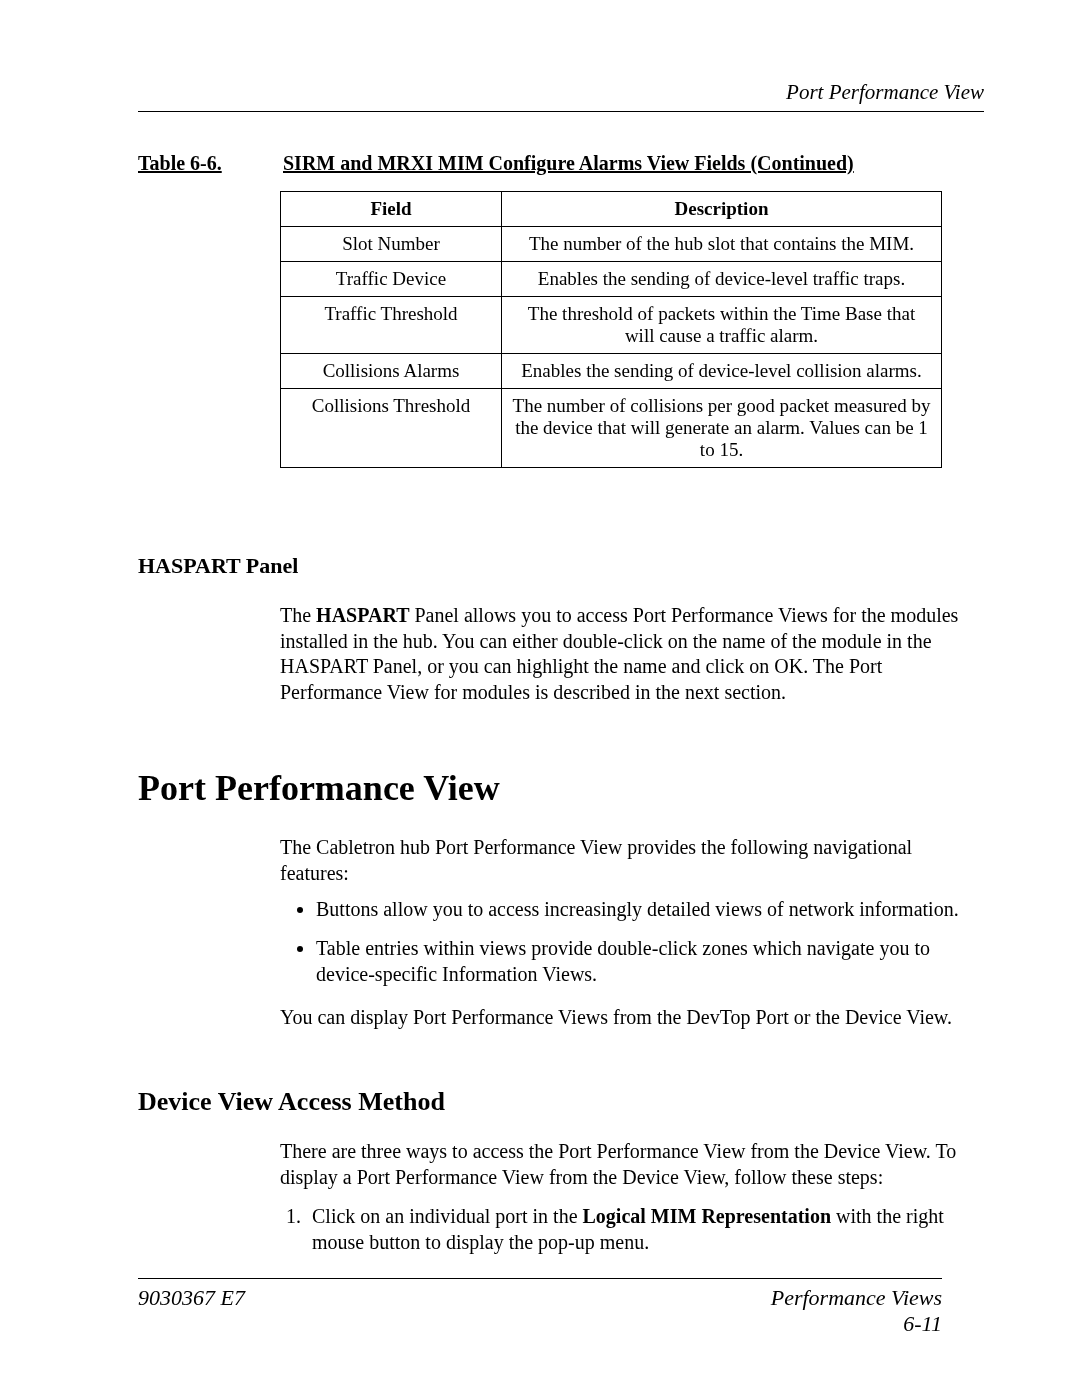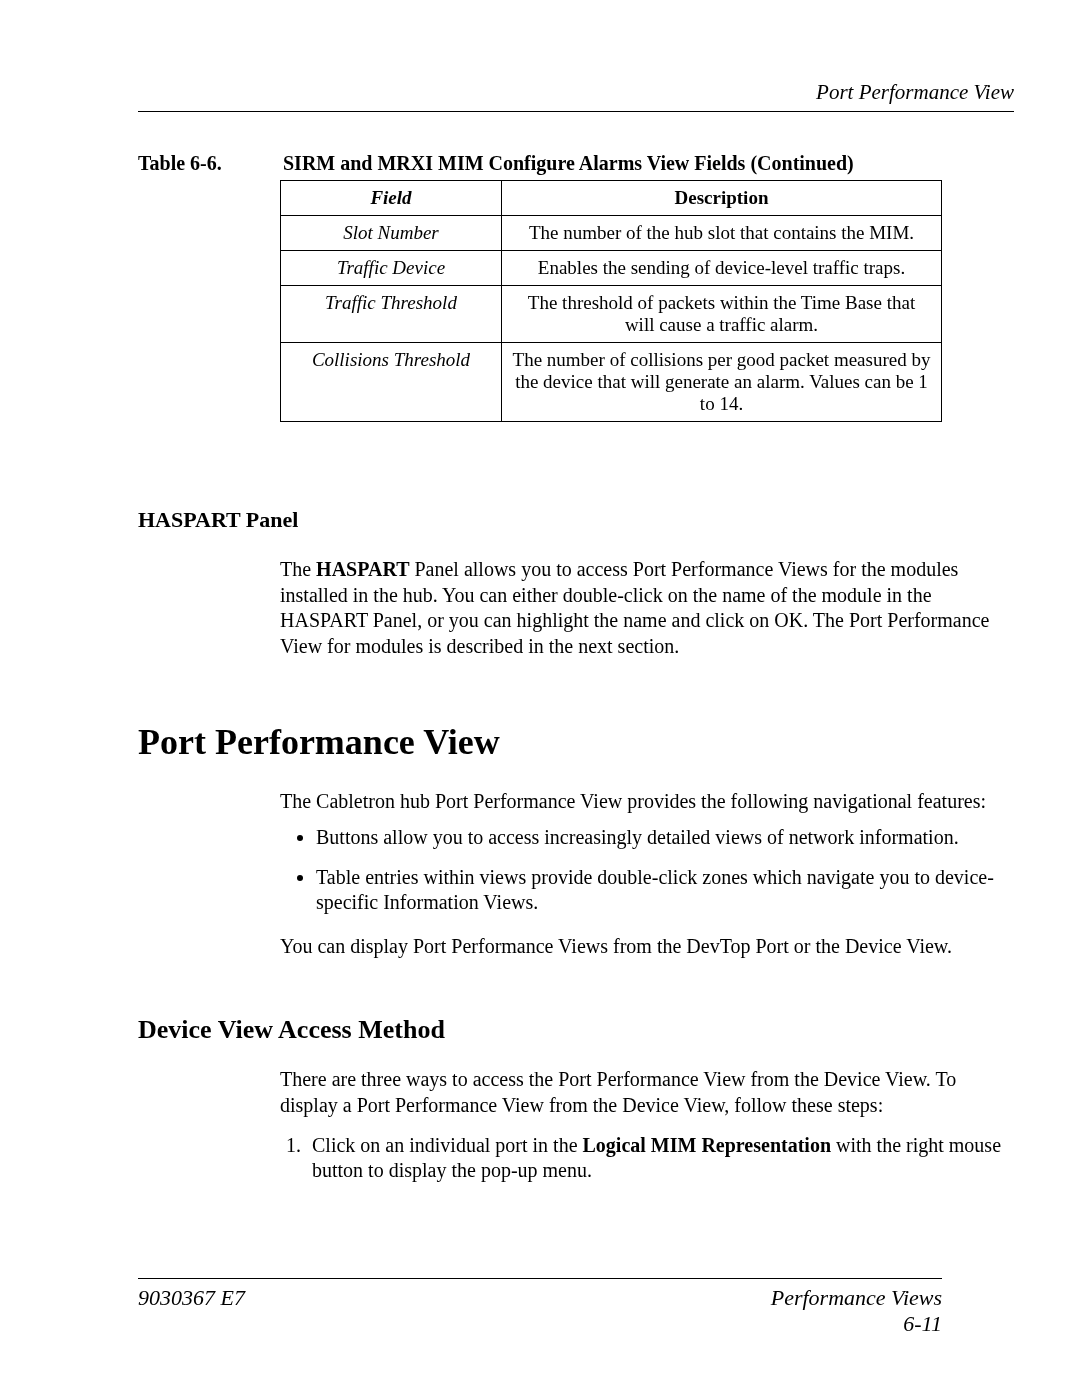--- a/index.html
+++ b/index.html
@@ -6,38 +6,39 @@
     margin: 0;
     padding: 0;
     background: #fff;
     font-family: "Times New Roman", "Liberation Serif", "Nimbus Roman", serif;
     color: #000;
   }
   .page {
     width: 1080px;
     min-height: 1397px;
     box-sizing: border-box;
-    padding: 80px 66px 60px 138px;
+    padding: 80px 96px 60px 138px;
     position: relative;
   }
   .running-head {
     text-align: right;
     font-style: italic;
     font-size: 21px;
     margin-bottom: 6px;
   }
   .rule {
     border: none;
     border-top: 1px solid #000;
     margin: 0 0 40px 0;
   }
   .table-label {
     font-size: 20px;
-    margin-bottom: 5px;
+    margin-bottom: 16px;
     display: flex;
+    text-decoration: underline;
   }
   .table-label .num {
     font-weight: bold;
     min-width: 145px;
   }
   .table-label .title {
     font-weight: bold;
   }
   .fields-table {
     width: 662px;
@@ -51,21 +52,20 @@
     vertical-align: top;
     text-align: center;
   }
   .fields-table th {
     font-weight: bold;
     text-align: center;
   }
   .fields-table th:first-child,
   .fields-table td:first-child {
     width: 200px;
-    font-style: italic;
   }
   .subheading {
     font-size: 22px;
     font-weight: bold;
     margin-top: 85px;
     margin-bottom: 24px;
   }
   .body-block {
     margin-left: 142px;
     font-size: 20px;
@@ -149,22 +149,26 @@
       </tr>
       <tr>
         <td>Traffic Device</td>
         <td>Enables the sending of device-level traffic traps.</td>
       </tr>
       <tr>
         <td>Traffic Threshold</td>
         <td>The threshold of packets within the Time Base that will cause a traffic alarm.</td>
       </tr>
       <tr>
+        <td>Collisions Alarms</td>
+        <td>Enables the sending of device-level collision alarms.</td>
+      </tr>
+      <tr>
         <td>Collisions Threshold</td>
-        <td>The number of collisions per good packet measured by the device that will generate an alarm. Values can be 1 to 14.</td>
+        <td>The number of collisions per good packet measured by the device that will generate an alarm. Values can be 1 to 15.</td>
       </tr>
     </tbody>
   </table>
 
   <div class="subheading">HASPART Panel</div>
   <div class="body-block">
     <span>The </span><span class="bold">HASPART</span><span> Panel allows you to access Port Performance Views for the modules installed in the hub. You can either double-click on the name of the module in the HASPART Panel, or you can highlight the name and click on OK. The Port Performance View for modules is described in the next section.</span>
   </div>
 
   <div class="section-title">Port Performance View</div>

